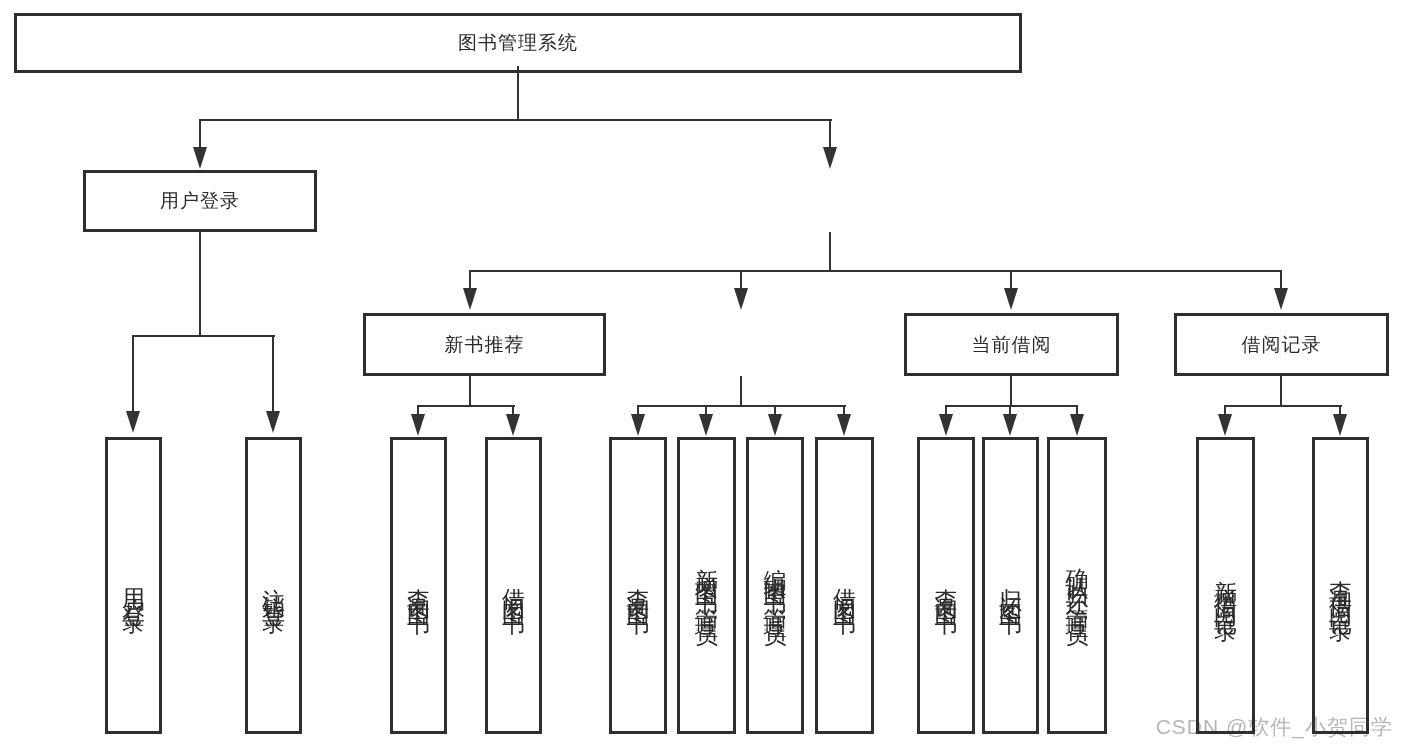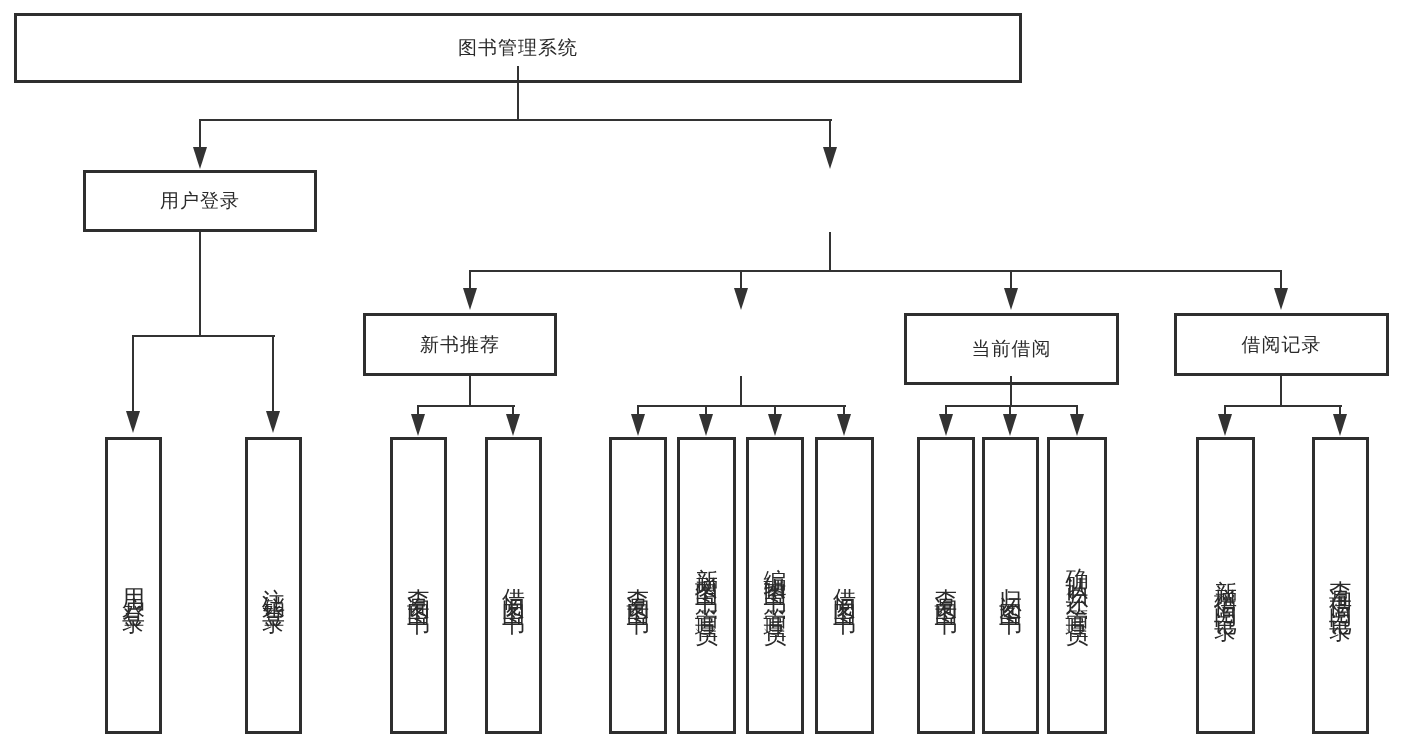--- a/index.html
+++ b/index.html
@@ -48,20 +48,21 @@
     position:absolute;right:12px;bottom:6px;
     font-size:21px;color:var(--watermark);
     letter-spacing:1px;z-index:0;white-space:nowrap;
   }
 </style>
 </head>
 <body>
 
 <div class="canvas">
 
+  <div class="watermark">CSDN @软件_小贺同学</div>
 
   <div class="vline" style="left:517px;top:66px;height:55px"></div>
   <div class="hline" style="left:199px;top:119px;width:633px"></div>
   <div class="vline" style="left:199px;top:120px;height:28px"></div>
   <div class="arrow" style="left:193px;top:147px"></div>
   <div class="vline" style="left:829px;top:120px;height:28px"></div>
   <div class="arrow" style="left:823px;top:147px"></div>
 
   <div class="vline" style="left:199px;top:232px;height:105px"></div>
   <div class="hline" style="left:132px;top:335px;width:143px"></div>
@@ -108,33 +109,33 @@
   <div class="vline" style="left:1076px;top:406px;height:9px"></div>
   <div class="arrow" style="left:1070px;top:414px"></div>
 
   <div class="vline" style="left:1280px;top:376px;height:30px"></div>
   <div class="hline" style="left:1224px;top:405px;width:118px"></div>
   <div class="vline" style="left:1224px;top:406px;height:9px"></div>
   <div class="arrow" style="left:1218px;top:414px"></div>
   <div class="vline" style="left:1339px;top:406px;height:9px"></div>
   <div class="arrow" style="left:1333px;top:414px"></div>
 
-  <div class="box" style="left:14px;top:13px;width:1008px;height:70px">
+  <div class="box" style="left:14px;top:13px;width:1008px;height:60px">
     <span class="hlabel">图书管理系统</span>
   </div>
 
   <div class="box" style="left:83px;top:170px;width:234px;height:62px">
     <span class="hlabel">用户登录</span>
   </div>
 
 
-  <div class="box" style="left:363px;top:313px;width:194px;height:63px">
+  <div class="box" style="left:363px;top:313px;width:243px;height:63px">
     <span class="hlabel">新书推荐</span>
   </div>
-  <div class="box" style="left:904px;top:313px;width:215px;height:72px">
+  <div class="box" style="left:904px;top:313px;width:215px;height:63px">
     <span class="hlabel">当前借阅</span>
   </div>
   <div class="box" style="left:1174px;top:313px;width:215px;height:63px">
     <span class="hlabel">借阅记录</span>
   </div>
 
   <div class="box" style="left:105px;top:437px;width:57px;height:297px">
     <span class="vtext">用户登录</span>
   </div>
   <div class="box" style="left:245px;top:437px;width:57px;height:297px">

